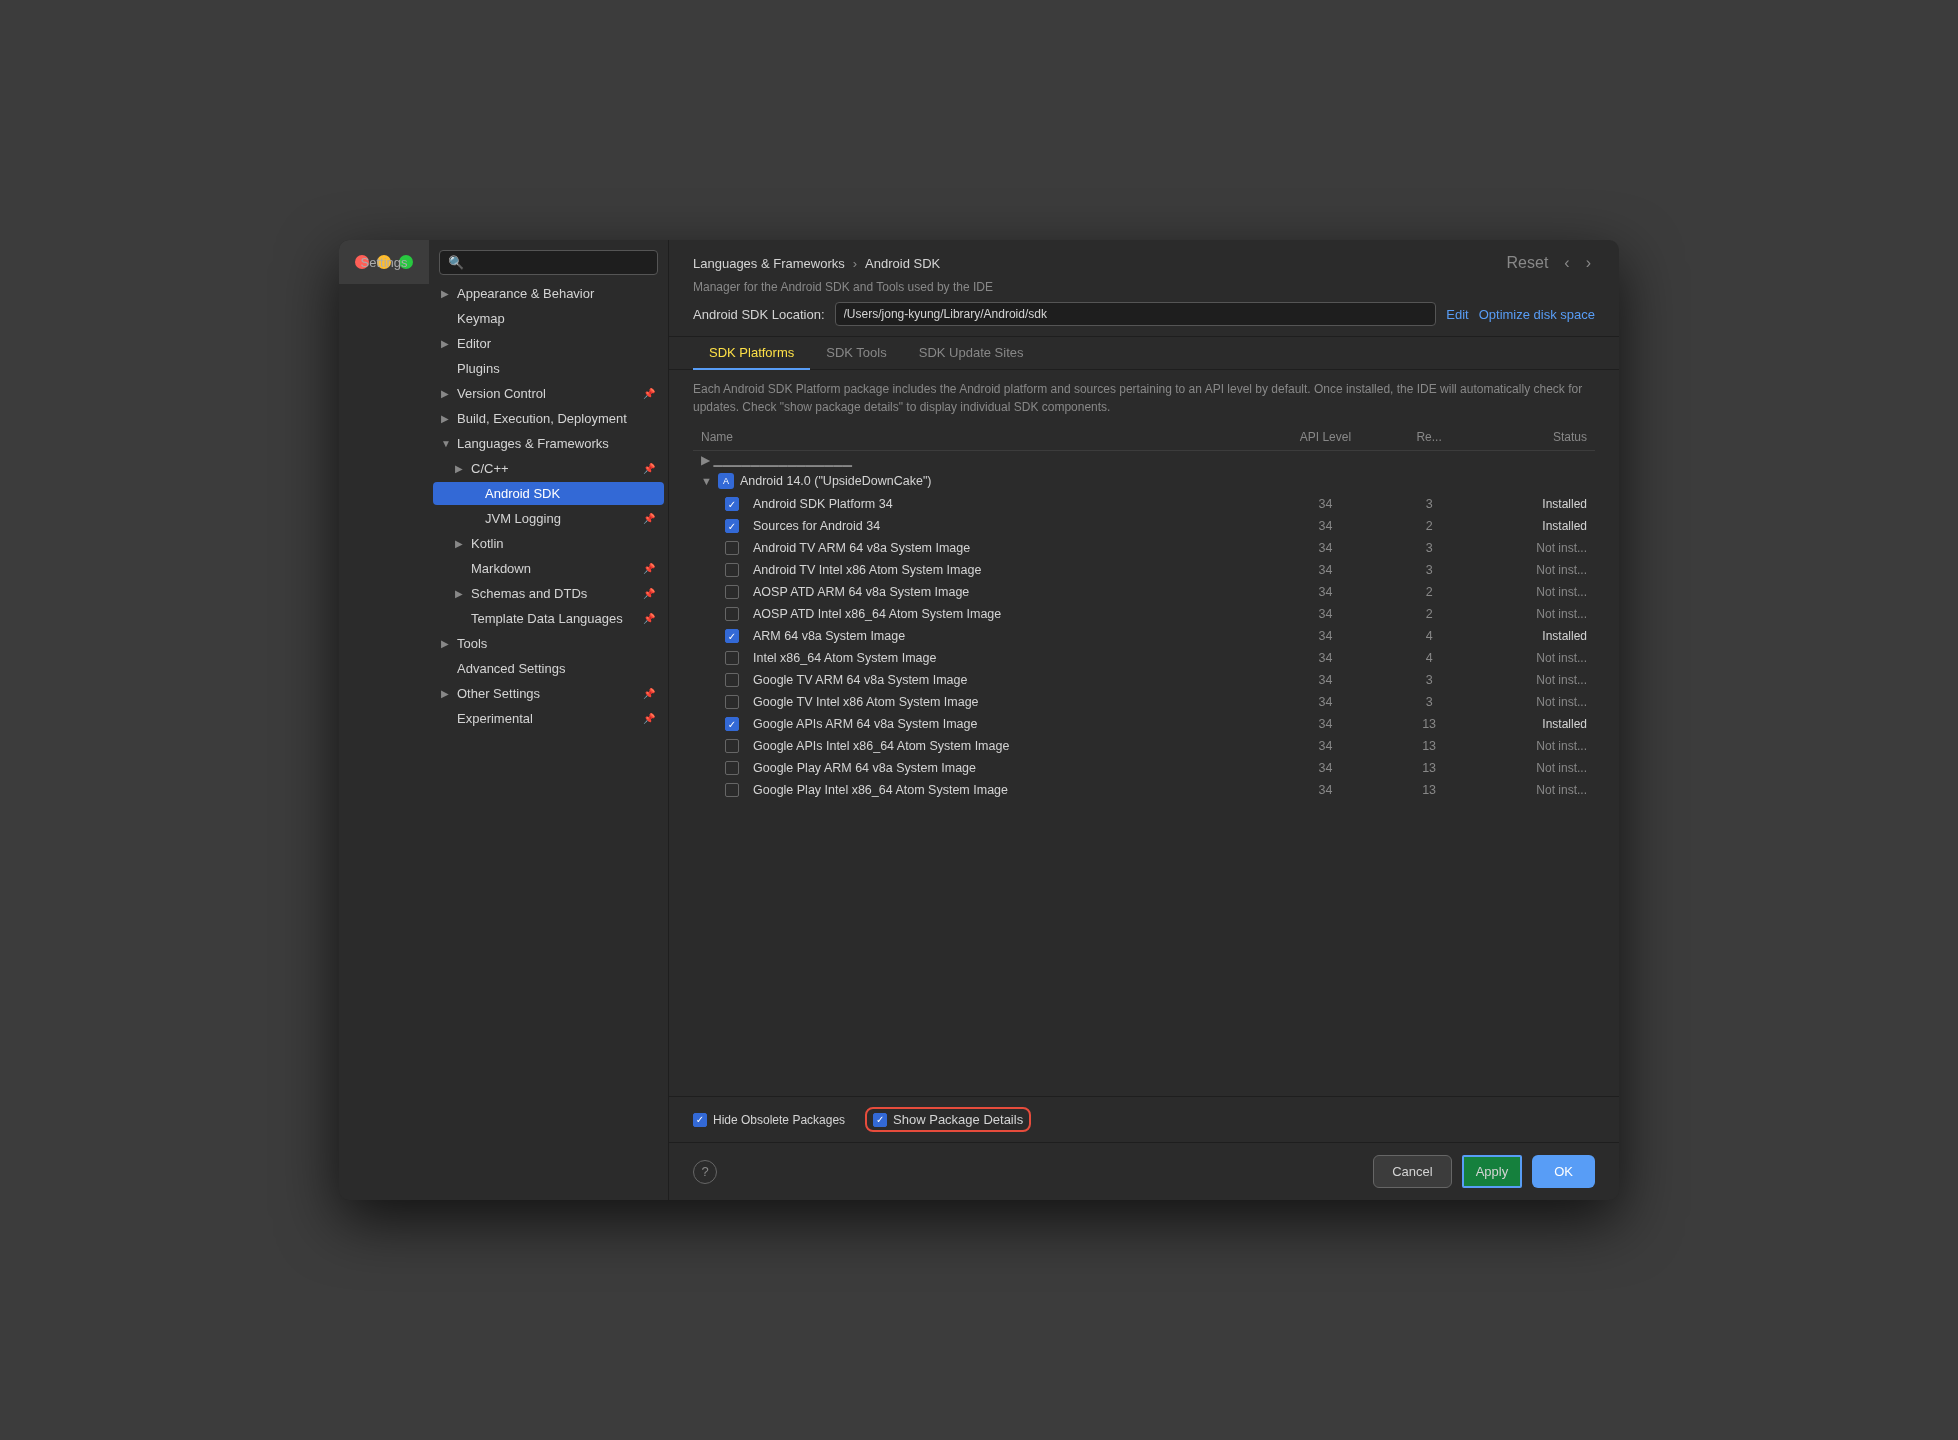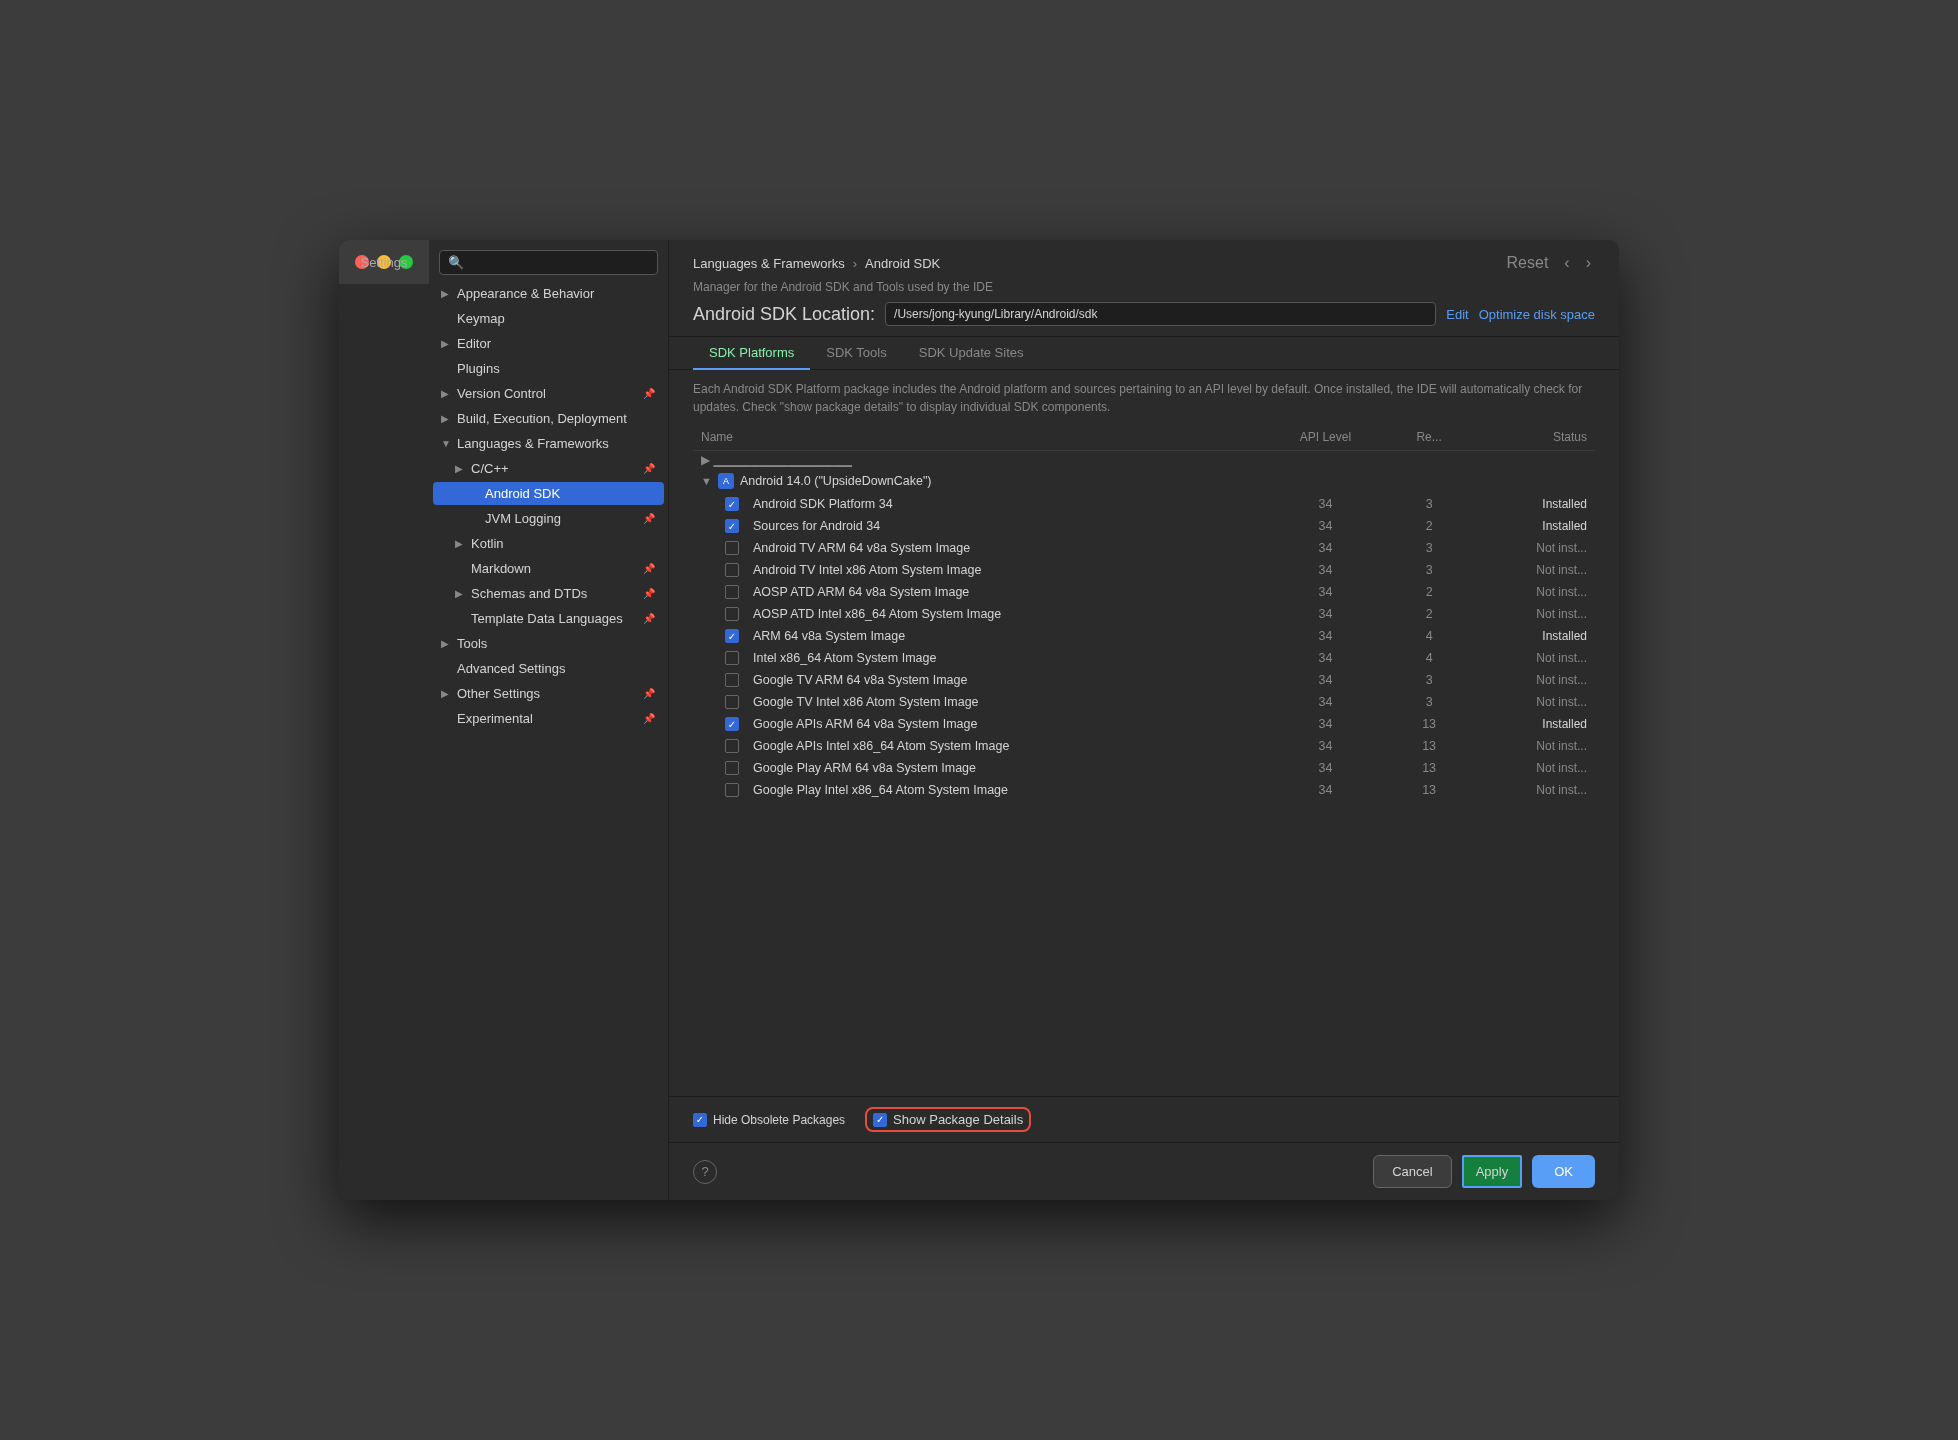--- a/index.html
+++ b/index.html
@@ -156,21 +156,21 @@
       font-size: 12px;
       color: #888;
       margin-top: 4px;
     }
     .sdk-location-row {
       display: flex;
       align-items: center;
       gap: 10px;
       margin-top: 8px;
     }
-    .sdk-location-label { color: #d4d4d4; font-size: 18px; }
+    .sdk-location-label { color: #d4d4d4; font-size: 13px; }
     .sdk-location-input {
       background: #1e1e1e;
       border: 1px solid #555;
       border-radius: 4px;
       padding: 4px 8px;
       color: #d4d4d4;
       font-size: 12px;
       flex: 1;
     }
     .link-btn {
@@ -189,21 +189,21 @@
     }
     .tab {
       padding: 8px 16px;
       cursor: pointer;
       font-size: 13px;
       color: #888;
       border-bottom: 2px solid transparent;
       margin-bottom: -1px;
     }
     .tab.active {
-      color: #86efac;
+      color: #fde047;
       border-bottom-color: #589df6;
     }
     .table-container {
       flex: 1;
       overflow-y: auto;
       padding: 0 24px;
     }
     .description-text {
       font-size: 12px;
       color: #888;

